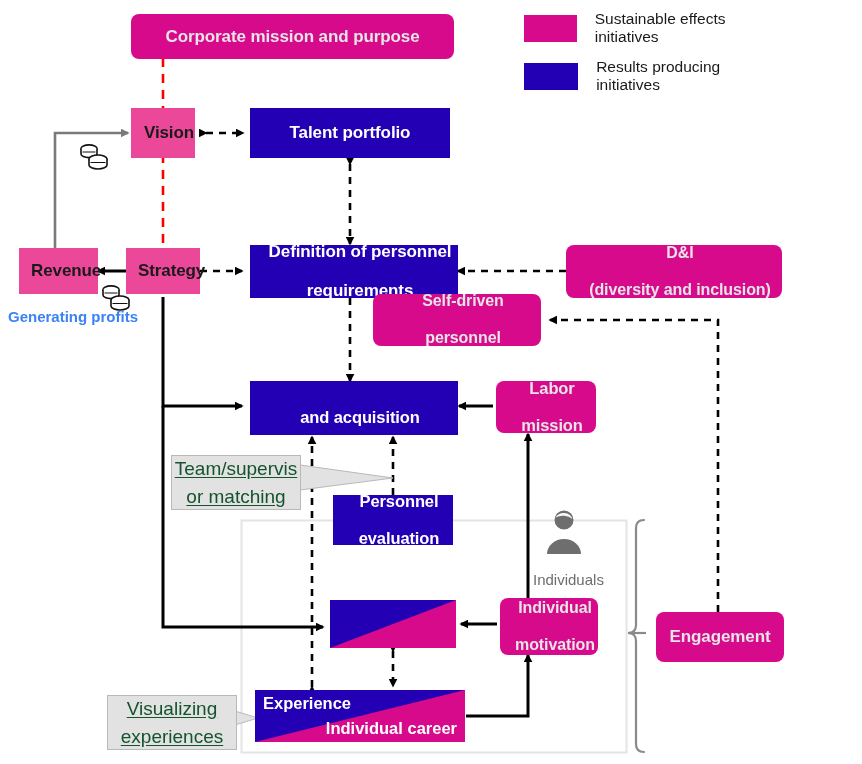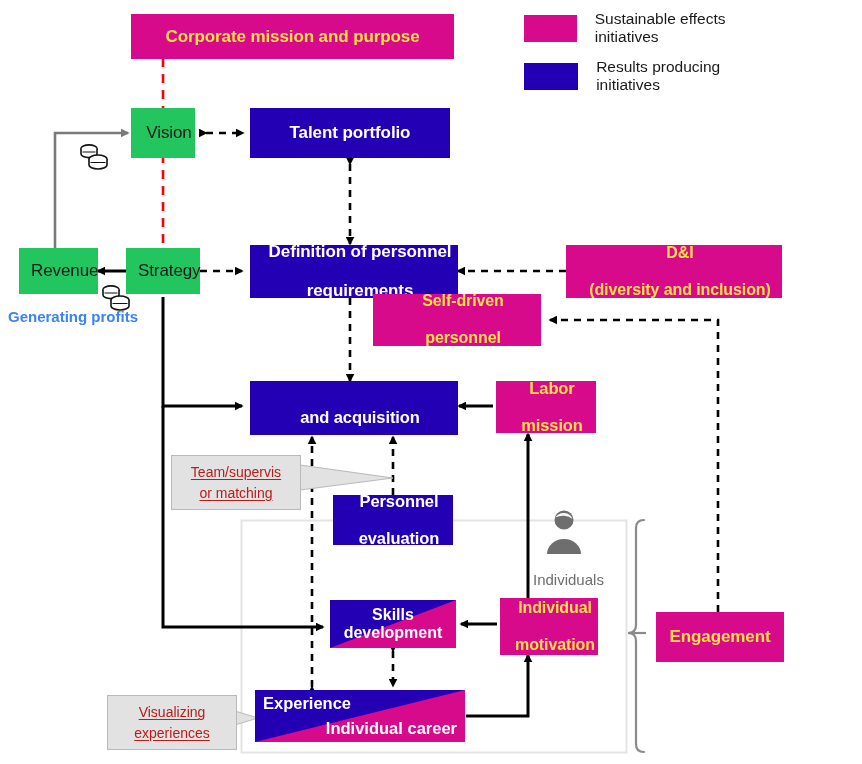--- a/index.html
+++ b/index.html
@@ -14,41 +14,41 @@
 
   
   .node{
     position:absolute;box-sizing:border-box;
     display:flex;align-items:center;justify-content:center;
     text-align:center;line-height:1.15;
     font-weight:bold;letter-spacing:-0.1px;
   }
   .node span{display:block;width:100%;padding:0 6px;}
 
-  .n-pink{background:#D80A8C;color:#fde047;}
+  .n-pink{background:#D80A8C;color:#e5e5e5;border-radius:8px;}
   .n-blue{background:#2400B4;color:#ffffff;}
-  .n-grey{background:#22c55e;color:#1a1a1a;font-weight:normal;padding-left:12px;}
+  .n-grey{background:#ec4899;color:#1a1a1a;font-weight:bold;padding-left:12px;}
 
   
   .split{position:absolute;box-sizing:border-box;overflow:hidden;}
   .split .lay{position:absolute;inset:0;}
   .split .txt{position:absolute;z-index:3;font-weight:bold;color:#fff;line-height:1.15;}
 
   
   .legend{position:absolute;}
   .legend-row{display:flex;align-items:center;margin-bottom:12px;}
   .legend-sw{width:62px;height:27px;margin-right:18px;}
   .legend-label{font-size:15.5px;color:#1a1a1a;}
 
   
   .callout{
     position:absolute;background:#E2E2E2;border:1px solid #b9b9b9;
     box-sizing:border-box;display:flex;align-items:center;justify-content:center;
   }
-  .callout .ctext{font-size:14px;color:#b91c1c;text-align:center;line-height:1.45;}
+  .callout .ctext{font-size:19px;color:#14532d;text-align:center;line-height:1.45;}
   .callout .ctext u{text-decoration:underline;text-underline-offset:2px;}
 
   
   .redlabel{position:absolute;color:#3b82f6;font-weight:bold;font-size:15px;}
   .indivlabel{position:absolute;color:#6E6E6E;font-size:15px;margin-top:15px;}
   .coin{position:absolute;}
   .person{position:absolute;}
 </style>
 </head>
 <body>
@@ -202,24 +202,20 @@
   <div class="node n-blue" style="left:333px;top:495px;width:120px;height:50px;font-size:16.5px;">
     <span>
       <span>Personnel</span><br>
       <span>evaluation</span>
     </span>
   </div>
 
   <div class="split" style="left:330px;top:600px;width:126px;height:48px;">
     <div class="lay" style="background:#D80A8C;"></div>
     <div class="lay" style="background:#2400B4;clip-path:polygon(0 0,100% 0,0 100%);"></div>
-    <div class="txt" style="left:0;top:6px;width:100%;text-align:center;font-size:16px;">
-      <span>Skills</span><br>
-      <span>development</span>
-    </div>
   </div>
 
   <div class="node n-pink" style="left:500px;top:598px;width:98px;height:57px;font-size:16px;">
     <span>
       <span>Individual</span><br>
       <span>motivation</span>
     </span>
   </div>
 
   <div class="node n-pink" style="left:656px;top:612px;width:128px;height:50px;font-size:17px;">

